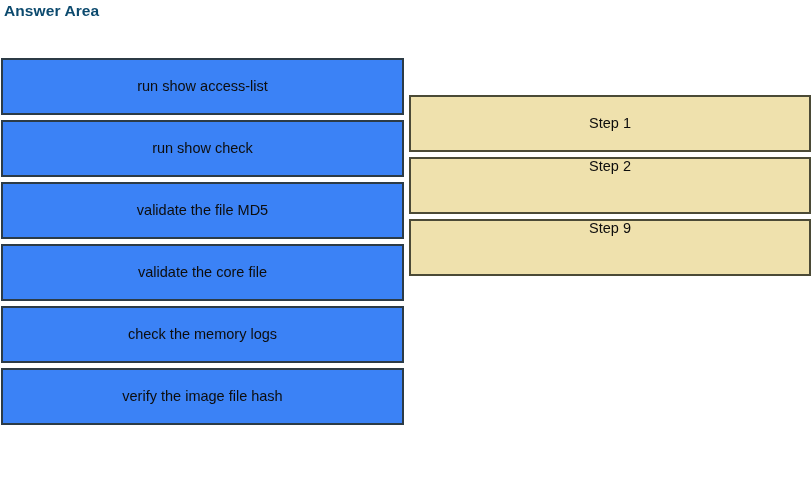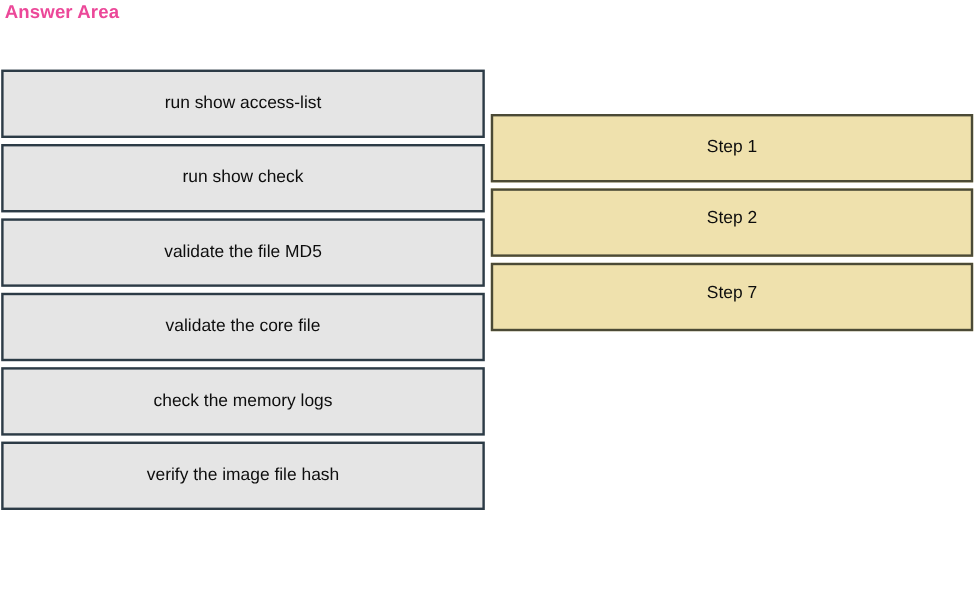--- a/index.html
+++ b/index.html
@@ -14,21 +14,21 @@
     overflow: hidden;
     position: relative;
   }
 
   #page-title {
     position: absolute;
     left: 4px;
     top: 0px;
     font-size: 15.5px;
     font-weight: bold;
-    color: #ec4899;
+    color: #0c4a6e;
     letter-spacing: 0.1px;
     line-height: 22px;
   }
 
   #board {
     position: absolute;
     left: 0px;
     top: 58px;
     width: 812px;
     height: 436px;
@@ -55,29 +55,28 @@
     display: flex;
     align-items: center;
     justify-content: center;
     font-size: 14.5px;
     color: #0d0d0d;
     text-align: center;
     line-height: 1;
   }
 
   .tile.option {
-    background: #e5e5e5;
+    background: #3b82f6;
     border: 2px solid #2c3b46;
   }
 
   .tile.step {
     background: #efe1ad;
     border: 2px solid #4b4a36;
     align-items: flex-start;
-    padding-top: 16px;
   }
   .tile.step:first-child {
     align-items: center;
     padding-top: 0;
     margin-top: 37px;
   }
 </style>
 </head>
 <body>
 
@@ -107,17 +106,17 @@
   </div>
 
   <div class="column" id="steps-column">
     <div class="tile step">
       <span>Step 1</span>
     </div>
     <div class="tile step">
       <span>Step 2</span>
     </div>
     <div class="tile step">
-      <span>Step 7</span>
+      <span>Step 9</span>
     </div>
   </div>
 
 </div>
 
 </body></html>

